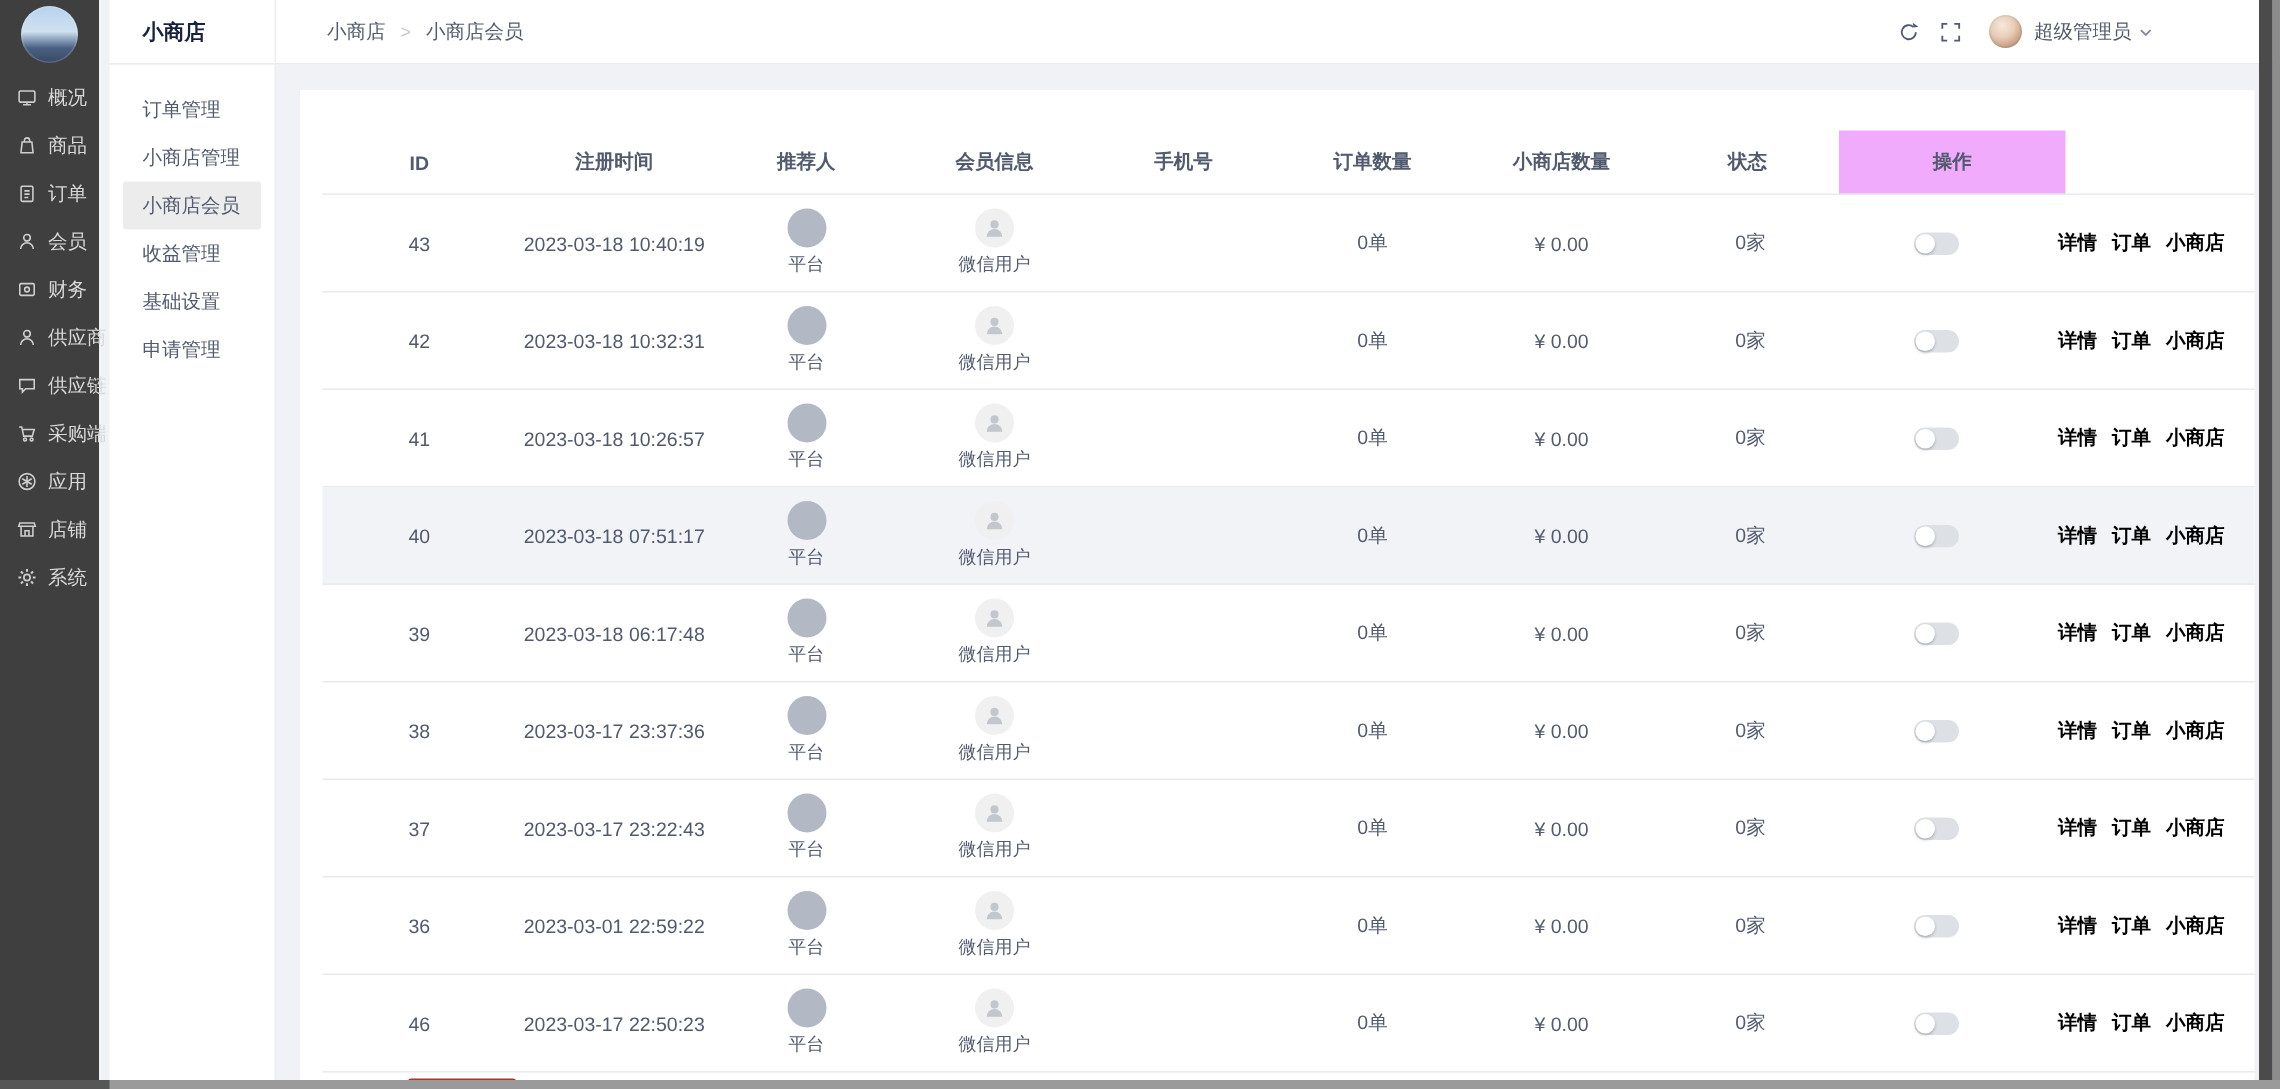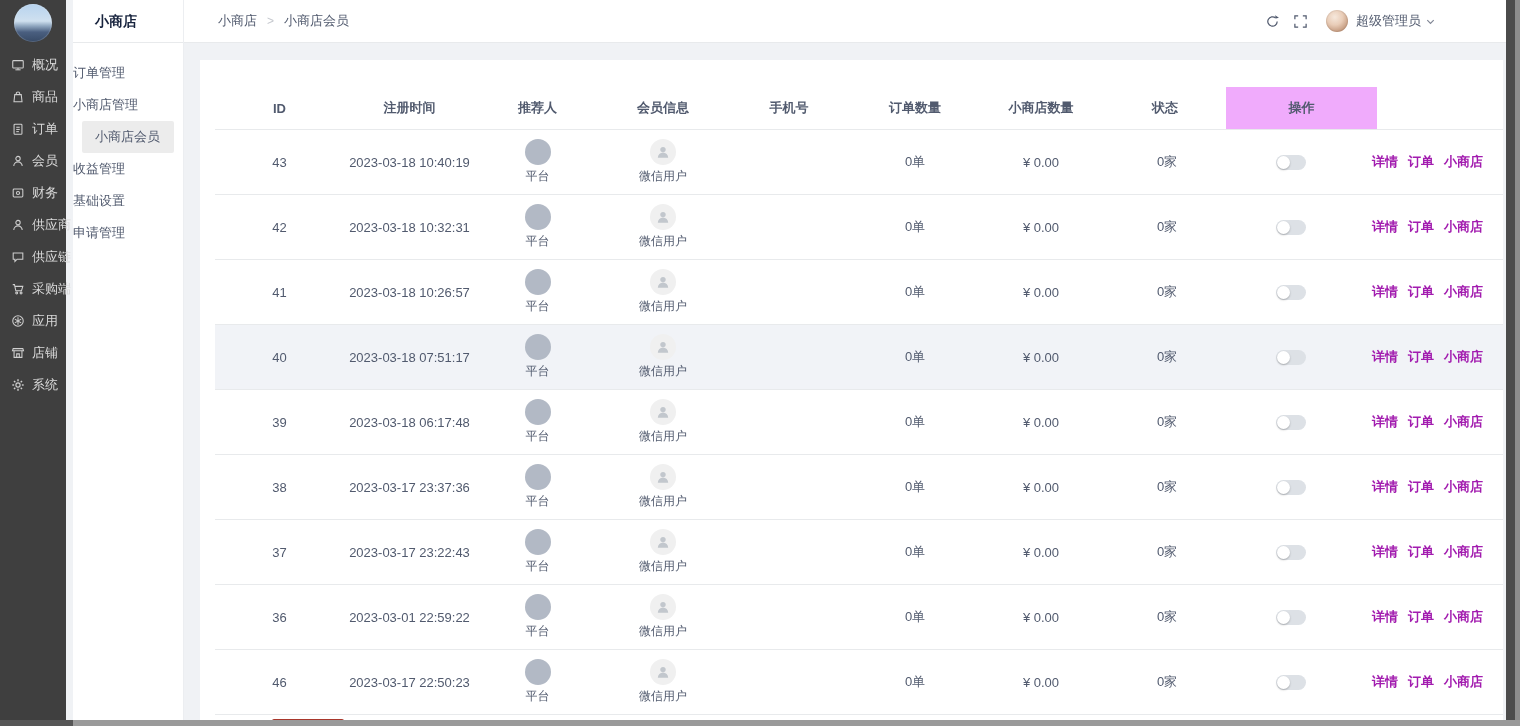--- a/index.html
+++ b/index.html
@@ -18,21 +18,21 @@
   .rail-item { height:32px; display:flex; align-items:center; padding-left:11px; cursor:pointer; }
   .rail-icon { width:14px; height:14px; display:inline-flex; flex:none; }
   .rail-icon svg { width:14px; height:14px; }
   .rail-label { margin-left:7px; font-size:13px; color:#d9d9d9; white-space:nowrap; }
   
   .submenu { position:absolute; left:73px; top:0; width:111px; height:726px; background:#fff;
     border-right:1px solid #eceef1; z-index:4; }
   .submenu-title { height:43px; line-height:43px; padding-left:22px; font-size:14px; font-weight:bold;
     color:#17233d; border-bottom:1px solid #e8eaec; }
   .submenu-items { padding-top:14px; }
-  .submenu-item { height:32px; line-height:32px; font-size:13px; color:#515a6e;
+  .submenu-item { height:32px; line-height:32px; padding-left:22px; font-size:13px; color:#515a6e;
     cursor:pointer; white-space:nowrap; }
   .submenu-item.active { background:#ececec; margin:0 9px; padding-left:13px; border-radius:2px; }
   
   .main { position:absolute; left:184px; top:0; width:1336px; height:726px; }
   .topbar { height:43px; background:#fff; border-bottom:1px solid #e8eaec;
     display:flex; align-items:center; justify-content:space-between; padding:0 84px 0 34px; }
   .crumbs { display:flex; align-items:center; gap:10px; font-size:13px; color:#515a6e; }
   .crumb-sep { color:#c5c8ce; font-size:12px; }
   .top-actions { display:flex; align-items:center; }
   .icon-btn { width:28px; height:28px; display:flex; align-items:center; justify-content:center; cursor:pointer; }
@@ -58,21 +58,21 @@
   .avatar { width:26px; height:26px; border-radius:50%; flex:none; }
   .avatar-platform { background:#b2b9c5; }
   .avatar-user { background:#f0f0f0; display:flex; align-items:center; justify-content:center; overflow:hidden; }
   .avatar-user svg { width:16px; height:16px; }
   .avatar-label { font-size:12px; color:#515a6e; margin-top:3px; }
   .switch { width:30px; height:15px; border-radius:8px; background:#dde1e6; position:relative;
     display:inline-block; cursor:pointer; }
   .knob { position:absolute; left:1px; top:1px; width:13px; height:13px; border-radius:50%;
     background:#fff; box-shadow:0 1px 2px rgba(0,0,0,.25); }
   .actions { gap:10px; }
-  .actions a { color:#a21caf; font-weight:bold; font-size:13px; text-decoration:none; cursor:pointer; white-space:nowrap; }
+  .actions a { color:#000000; font-weight:bold; font-size:13px; text-decoration:none; cursor:pointer; white-space:nowrap; }
   .tr.partial { height:14px; border:none; align-items:flex-start; }
   .partial-red { margin:4px 0 0 57px; width:72px; height:9px; background:#a8372c; border-radius:2px; }
   
   .scroll-v { position:absolute; top:0; right:5px; width:9px; height:726px; background:#4b4b4b; z-index:8; }
   .edge-r  { position:absolute; top:0; right:0; width:5px; height:726px; background:#8c8c8c; z-index:7; }
   .strip-b { position:absolute; left:0; bottom:0; width:1520px; height:6px; background:#9a9a9a; z-index:9; }
   .strip-b-left { position:absolute; left:0; bottom:0; width:73px; height:6px; background:#565656; z-index:10; }
 </style>
 </head>
 <body>

